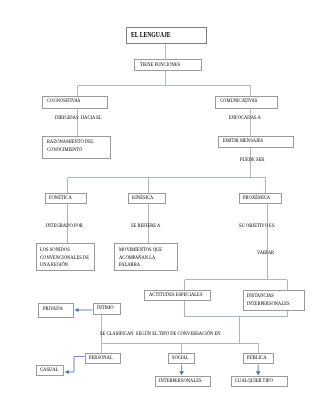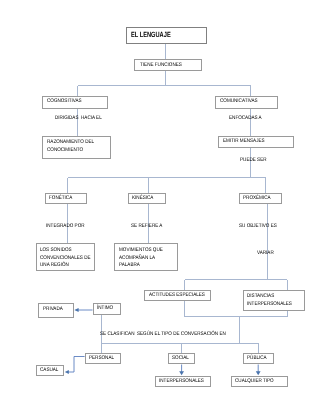--- a/index.html
+++ b/index.html
@@ -2,21 +2,21 @@
 <html><head>
 <meta charset="utf-8">
 <title>EL LENGUAJE</title>
 <style>
   html,body{margin:0;padding:0;background:#fff;}
   body{width:320px;height:414px;overflow:hidden;
        font-family:"Liberation Sans",sans-serif;
        color:#1a1a1a;
        -webkit-font-smoothing:antialiased;
        text-rendering:geometricPrecision;}
-  #page{position:relative;width:320px;height:414px;background:#fff;}
+  #page{position:relative;width:320px;height:414px;background:#fff;font-family:Liberation Serif, serif;}
   svg.wires{position:absolute;left:0;top:0;width:320px;height:414px;pointer-events:none;}
 
   .box{position:absolute;box-sizing:border-box;border:1px solid #9a9a9a;background:#fff;}
   .box.title{border-color:#808080;}
 
   
   .tx{position:absolute;white-space:pre;font-size:5.2px;line-height:5.2px;color:#000;
       transform-origin:0 50%;transform:scaleX(0.885) translateZ(0);letter-spacing:0;}
   .tx.b{font-size:7.6px;line-height:7.6px;font-weight:bold;transform:scaleX(0.748) translateZ(0);}
 </style>

